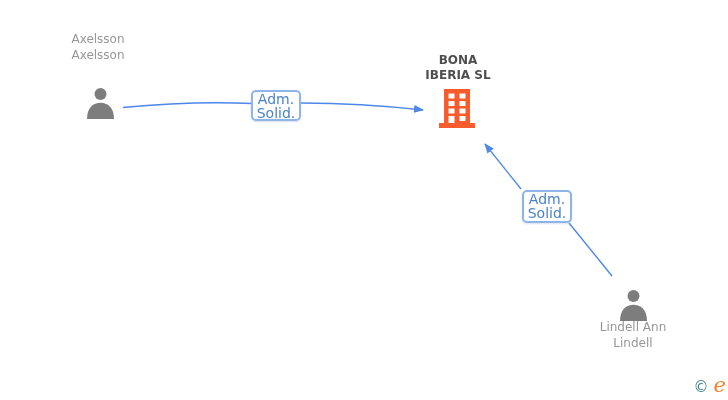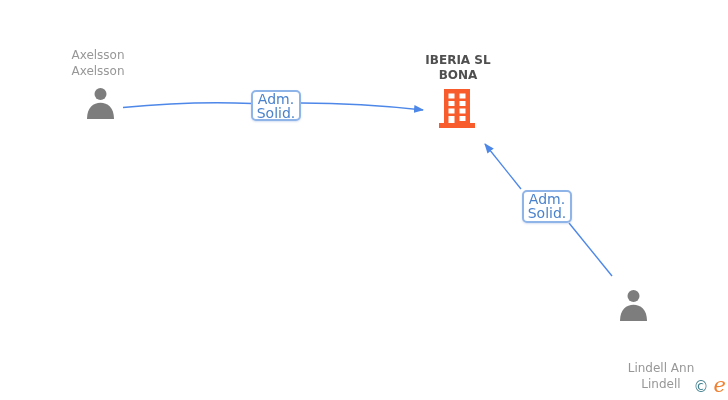--- a/index.html
+++ b/index.html
@@ -100,34 +100,34 @@
       <marker id="arrowhead" viewBox="0 0 10 9" refX="9" refY="4.5" markerWidth="10" markerHeight="9" markerUnits="userSpaceOnUse" orient="auto">
         <path d="M0,0.5 L10,4.5 L0,8.5 Z" fill="#4d87e8"></path>
       </marker>
     </defs>
     <path class="edge-line" d="M123,107.5 Q190,101 252,103.5"></path>
     <path class="edge-line" d="M301,103 Q360,103 423,110" marker-end="url(#arrowhead)"></path>
     <path class="edge-line" d="M612,276 L569,223"></path>
     <path class="edge-line" d="M521,189 L485,144" marker-end="url(#arrowhead)"></path>
   </svg>
 
-  <div class="abs person-name" style="left:33px; top:48px;">
+  <div class="abs person-name" style="left:33px; top:32px;">
     <div>Axelsson</div>
     <div>Axelsson</div>
   </div>
   <div class="abs" style="left:85px; top:86px;">
     <svg class="person-svg" width="31" height="33" viewBox="0 0 31 33">
       <circle class="silhouette" cx="15.5" cy="8" r="6"></circle>
       <path class="silhouette" d="M2,33 C2,21.5 8.5,16.8 15.5,16.8 C22.5,16.8 29,21.5 29,33 Z"></path>
     </svg>
   </div>
 
   <div class="abs company-name" style="left:388px; top:53px;">
+    <div>BONA</div>
     <div>IBERIA SL</div>
-    <div>BONA</div>
   </div>
   <div class="abs" style="left:439px; top:89px;">
     <svg class="building-svg" width="36" height="39" viewBox="0 0 36 39">
       <rect class="brick" x="5" y="0" width="26" height="35"></rect>
       <rect class="brick" x="0" y="34" width="36" height="5"></rect>
       <rect class="window" x="9.5" y="4.5" width="6" height="5"></rect>
       <rect class="window" x="20.5" y="4.5" width="6" height="5"></rect>
       <rect class="window" x="9.5" y="12" width="6" height="5"></rect>
       <rect class="window" x="20.5" y="12" width="6" height="5"></rect>
       <rect class="window" x="9.5" y="19.5" width="6" height="5"></rect>
@@ -136,21 +136,21 @@
       <rect class="window" x="20.5" y="27" width="6" height="5"></rect>
     </svg>
   </div>
 
   <div class="abs" style="left:618px; top:288px;">
     <svg class="person-svg" width="31" height="33" viewBox="0 0 31 33">
       <circle class="silhouette" cx="15.5" cy="8" r="6"></circle>
       <path class="silhouette" d="M2,33 C2,21.5 8.5,16.8 15.5,16.8 C22.5,16.8 29,21.5 29,33 Z"></path>
     </svg>
   </div>
-  <div class="abs person-name" style="left:596px; top:320px;margin-top:41px;">
+  <div class="abs person-name" style="left:568px; top:320px;">
     <div>Lindell Ann</div>
     <div>Lindell</div>
   </div>
 
   <div class="abs edge-label" style="left:251px; top:90px;">
     <div>Adm.</div>
     <div>Solid.</div>
   </div>
   <div class="abs edge-label" style="left:522px; top:190px; height:33px;">
     <div>Adm.</div>

